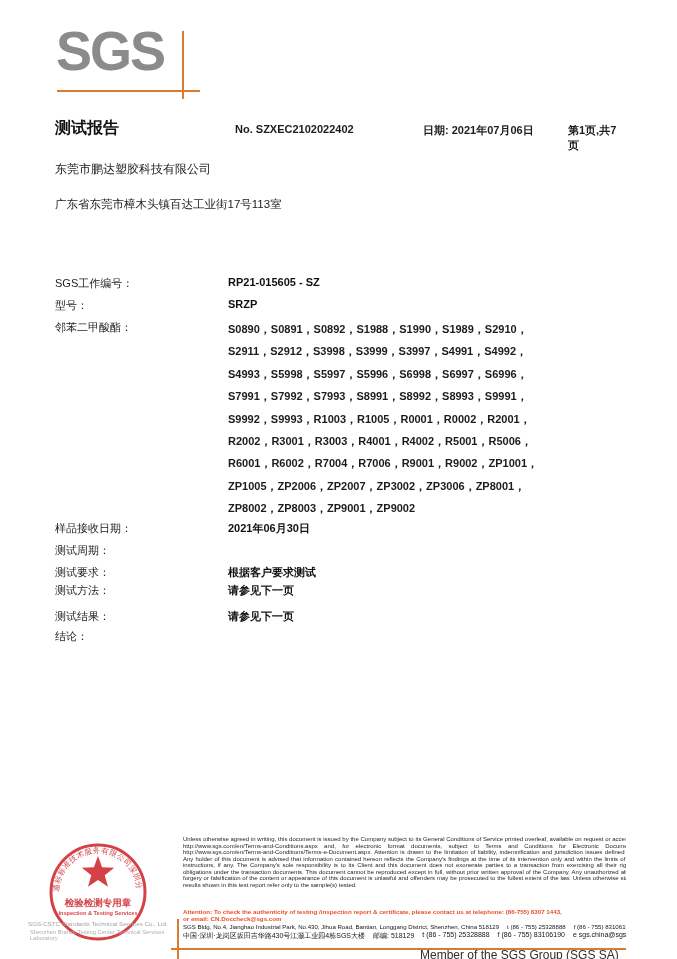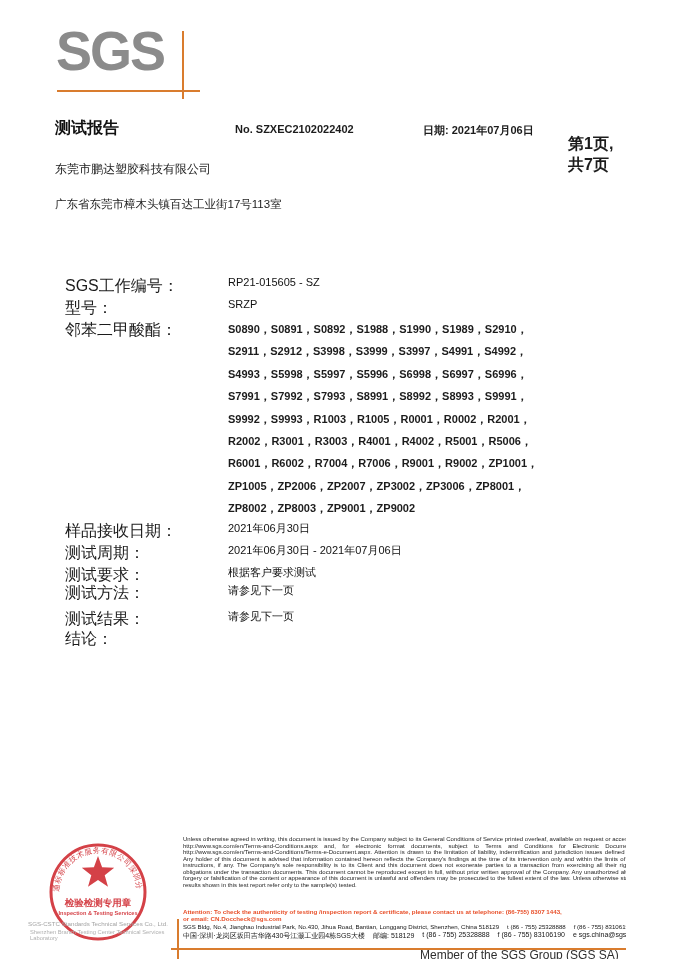--- a/index.html
+++ b/index.html
@@ -12,29 +12,29 @@
 
   
   .logo{left:56px;top:22px;font-size:54px;font-weight:bold;color:#8b8b8b;
         letter-spacing:-2px;line-height:1;transform:scaleY(1.04);transform-origin:top left;}
   .crop-h{left:57px;top:90px;width:143px;height:2px;background:#d97c2e;}
   .crop-v{left:182px;top:31px;width:2px;height:68px;background:#d97c2e;}
 
   .rpt-title{left:55px;top:118px;font-size:16px;font-weight:bold;color:#111;}
   .rpt-no{left:235px;top:123px;font-size:11px;font-weight:bold;}
   .rpt-date{left:423px;top:123px;font-size:11px;font-weight:bold;}
-  .rpt-page{left:568px;top:134px;font-size:16px;font-weight:bold;}
+  .rpt-page{left:568px;top:123px;font-size:11px;font-weight:bold;}
 
   .app-name{left:55px;top:161px;font-size:12px;}
   .app-addr{left:55px;top:186px;font-size:11.5px;margin-top:11px;}
 
   .intro{left:55px;top:250px;font-size:11px;}
 
-  .lbl{left:65px;font-size:16px;color:#1c1c1c;}
-  .val{left:228px;font-size:11px;font-weight:normal;color:#111;}
+  .lbl{left:55px;font-size:11px;color:#1c1c1c;}
+  .val{left:228px;font-size:11px;font-weight:bold;color:#111;}
   .r-job{top:276px;} .r-model{top:298px;}
   .r-ref{top:320px;}
   .ref-lines{left:228px;top:318px;font-size:11px;font-weight:bold;line-height:22.4px;white-space:pre-line;}
   .r-recv{top:521px;} .r-period{top:543px;} .r-req{top:565px;}
   .r-method{top:583px;} .r-result{top:609px;} .r-concl{top:629px;}
   .concl-text{left:228px;top:628px;width:414px;font-size:11px;line-height:20.5px;
               font-weight:normal;text-align:justify;}
 
   
   .stamp{left:42px;top:836px;width:110px;height:110px;opacity:.85;}
@@ -89,21 +89,20 @@
 S9992，S9993，R1003，R1005，R0001，R0002，R2001，
 R2002，R3001，R3003，R4001，R4002，R5001，R5006，
 R6001，R6002，R7004，R7006，R9001，R9002，ZP1001，
 ZP1005，ZP2006，ZP2007，ZP3002，ZP3006，ZP8001，
 ZP8002，ZP8003，ZP9001，ZP9002</div>
 
   <div class="abs lbl r-recv">样品接收日期：</div>
   <div class="abs val r-recv">2021年06月30日</div>
 
   <div class="abs lbl r-period">测试周期：</div>
-  <div class="abs val r-period">2021年06月30日 - 2021年07月06日</div>
 
   <div class="abs lbl r-req">测试要求：</div>
   <div class="abs val r-req">根据客户要求测试</div>
 
   <div class="abs lbl r-method">测试方法：</div>
   <div class="abs val r-method">请参见下一页</div>
 
   <div class="abs lbl r-result">测试结果：</div>
   <div class="abs val r-result">请参见下一页</div>
 

